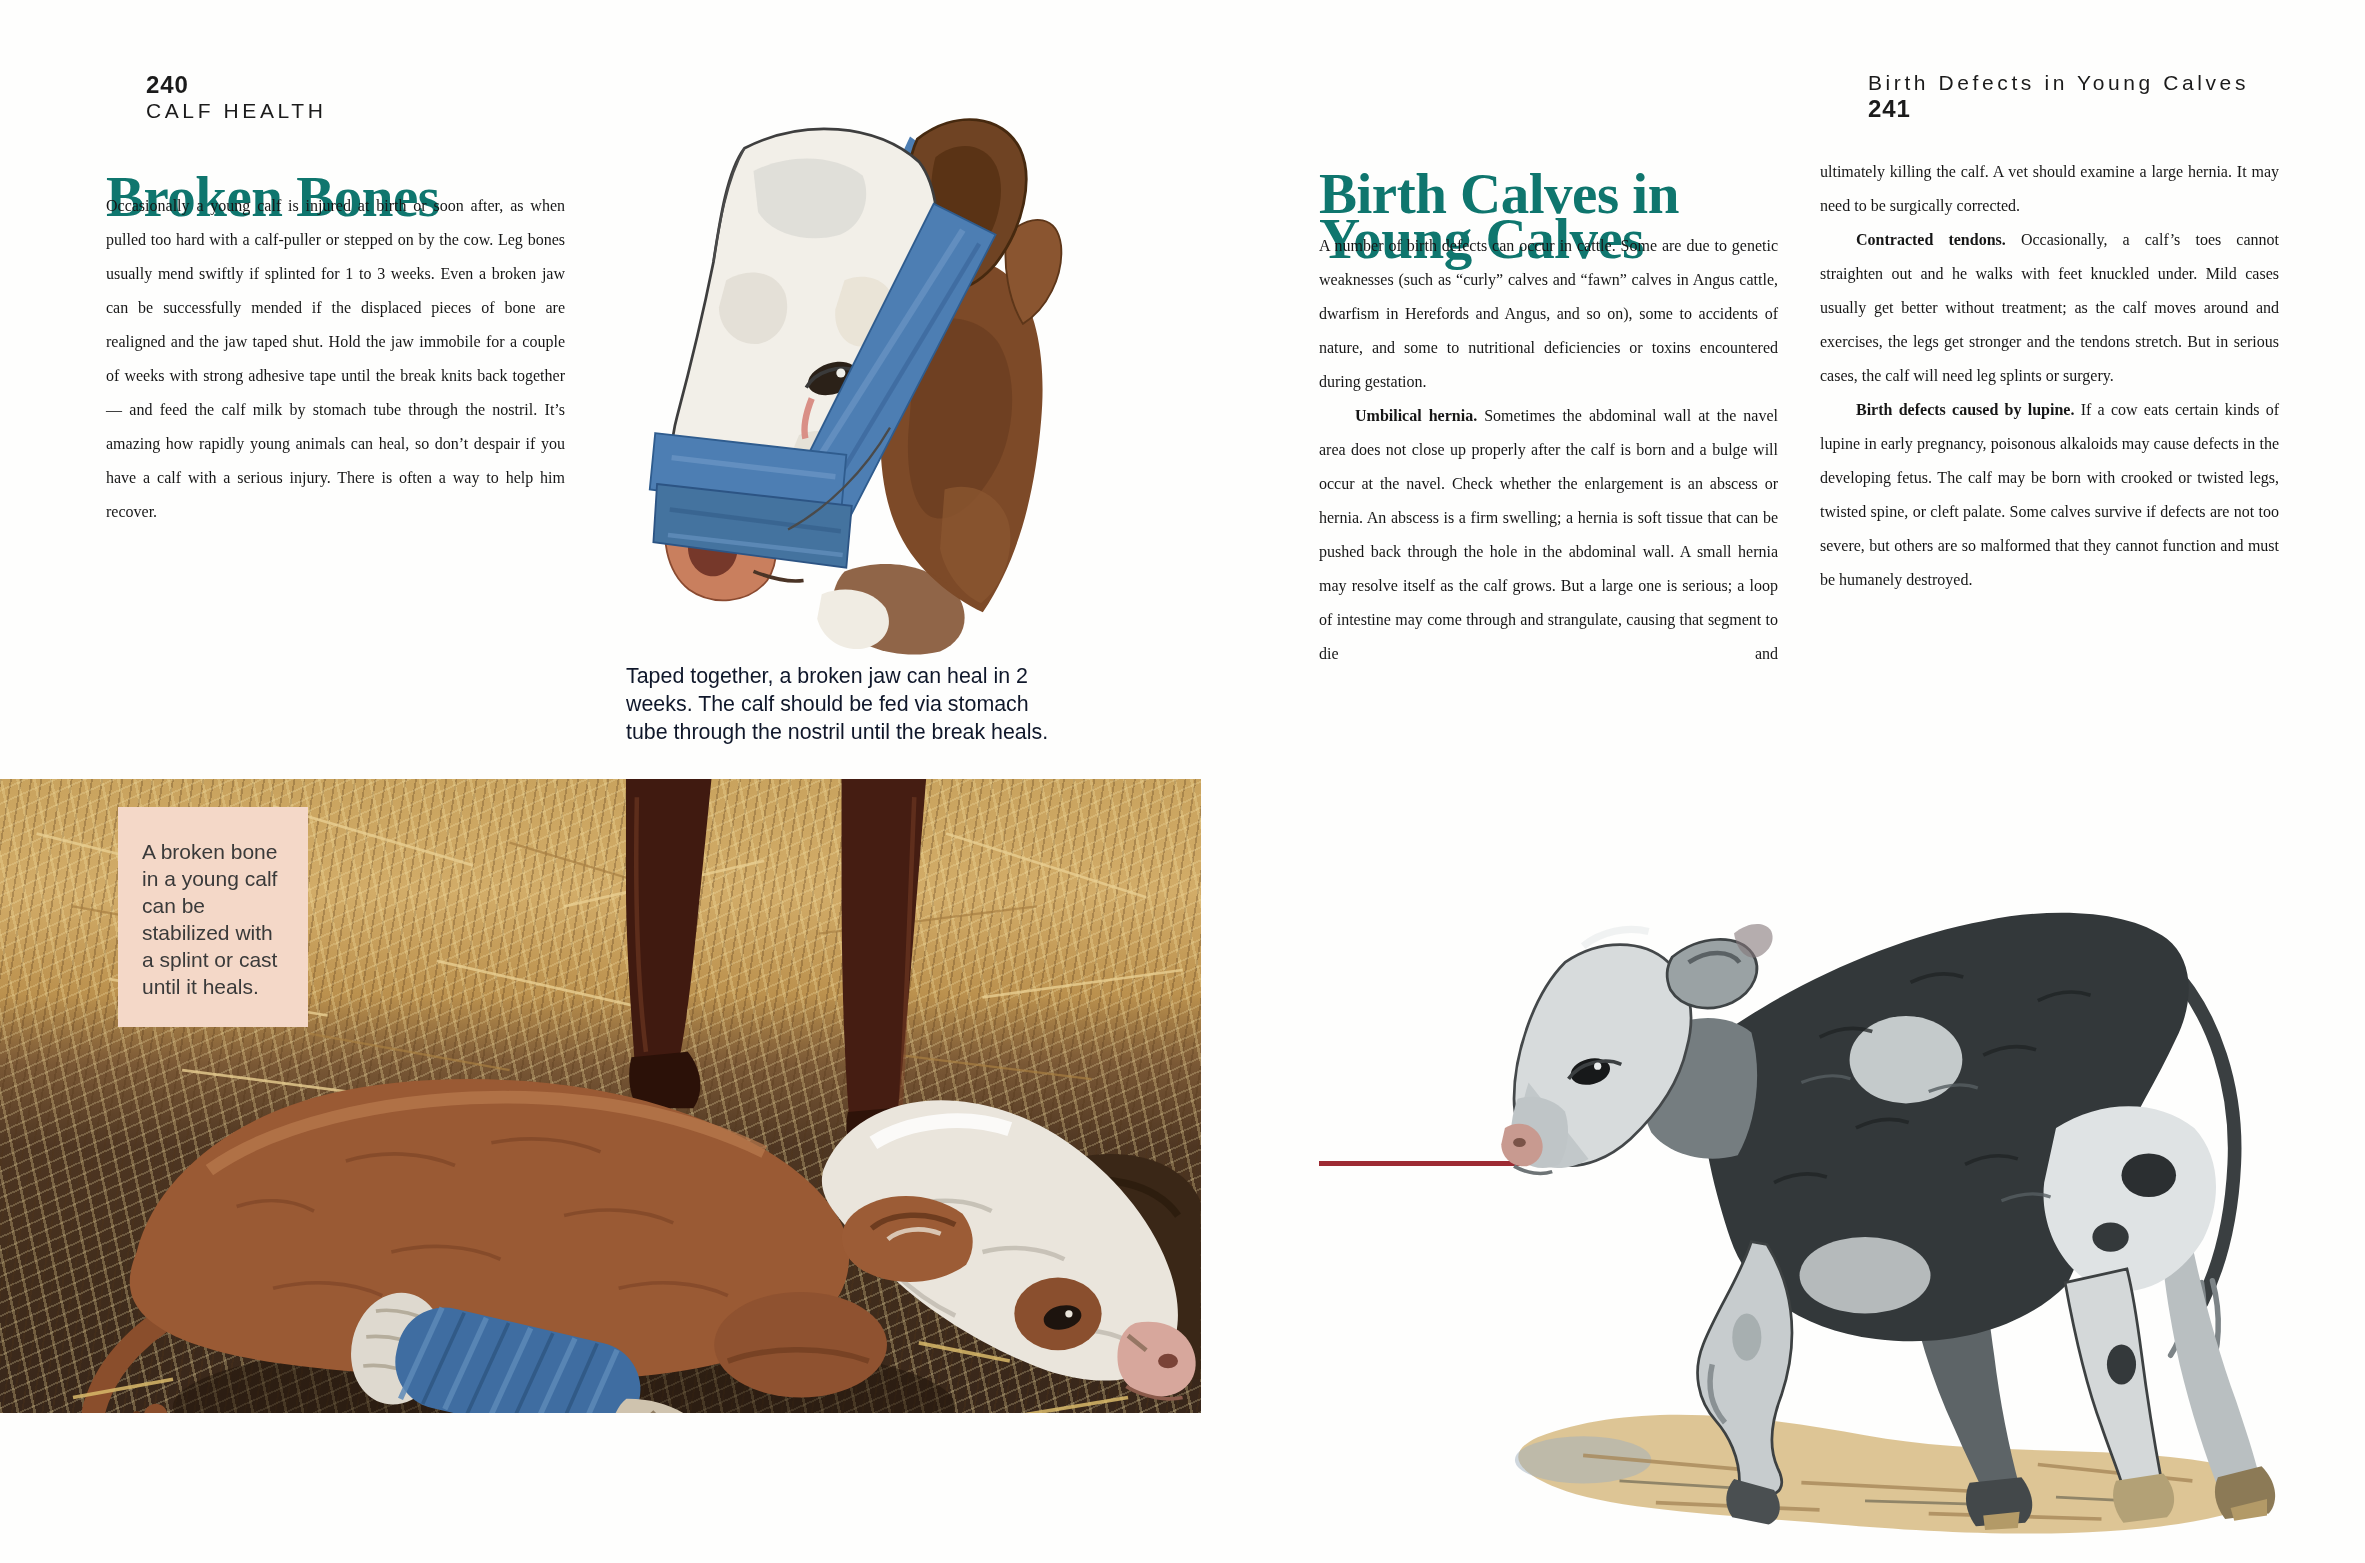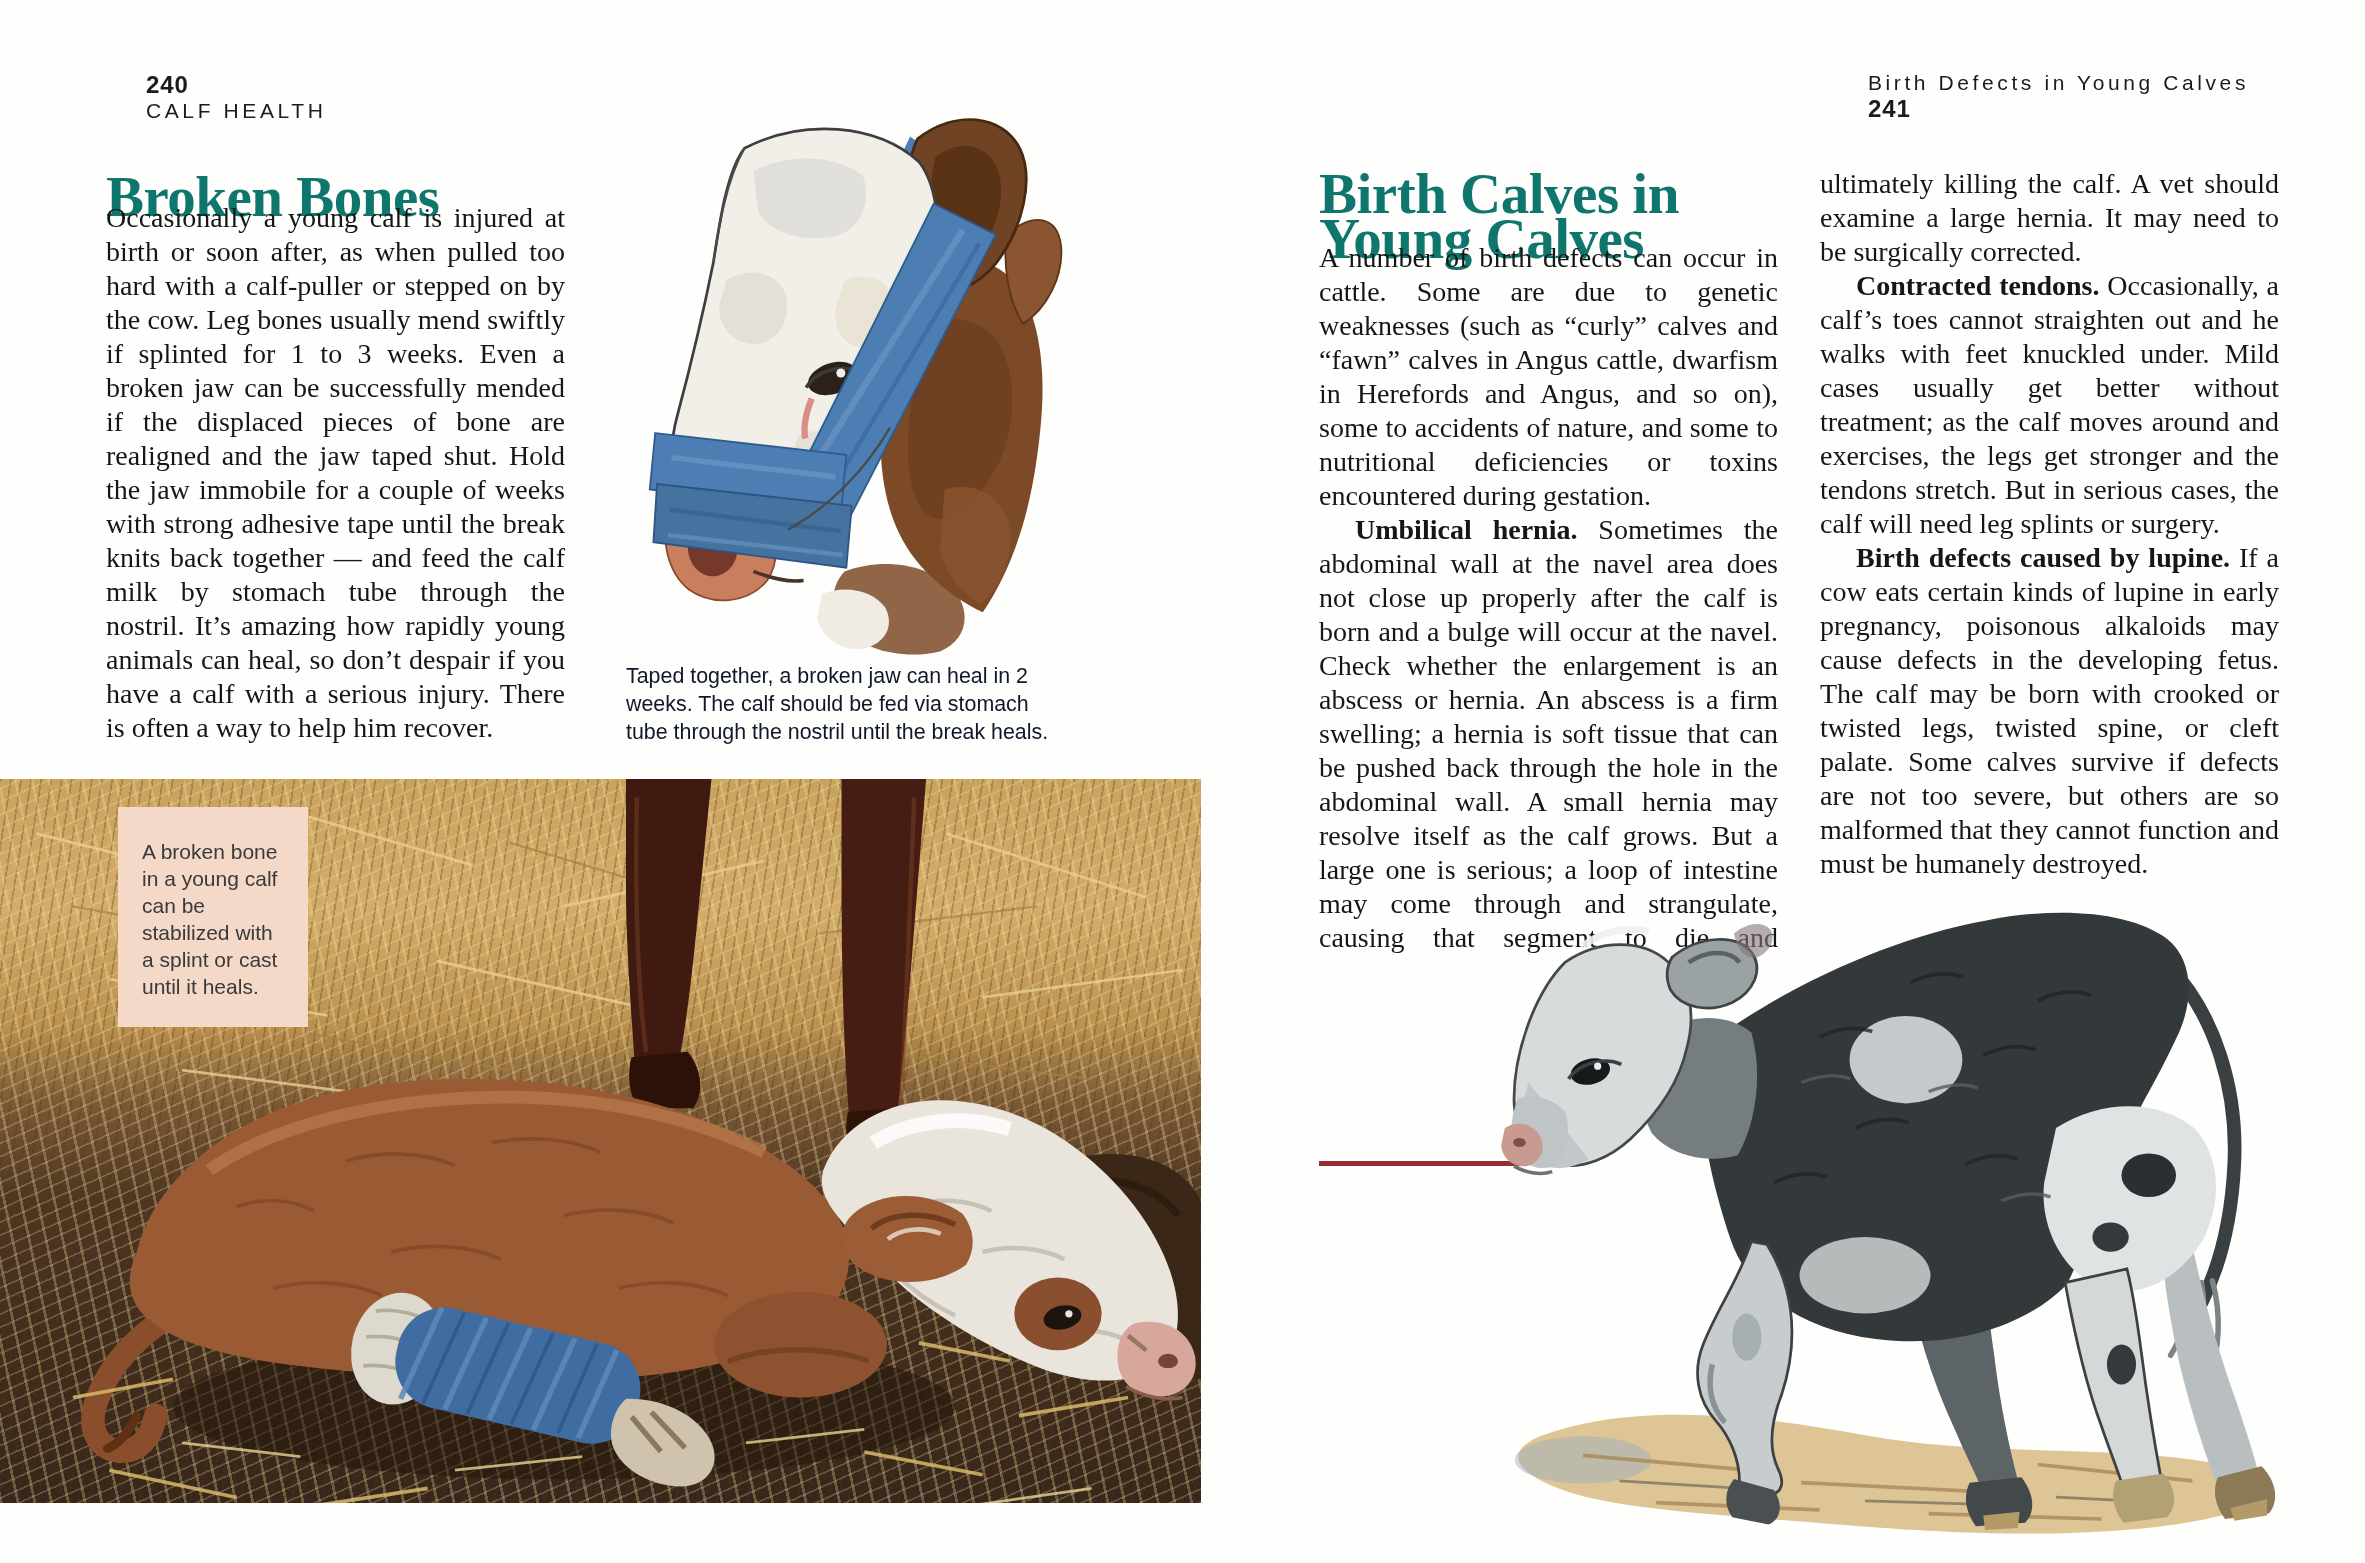--- a/index.html
+++ b/index.html
@@ -20,22 +20,22 @@
   .rh-right .rh-label{margin-right:31px;}
   
   .section-title{
     position:absolute;font-weight:bold;color:#0f766e;
     font-size:57px;line-height:45px;letter-spacing:-0.5px;
   }
   .title-left{left:106px;top:136px;}
   .title-right{left:1319px;top:133px;}
   
   .body-col{
-    position:absolute;width:459px;font-size:28px;line-height:34px;
-    text-align:justify;color:#161616;margin-top:12px;
+    position:absolute;width:459px;font-size:16px;line-height:34px;
+    text-align:justify;color:#161616;
   }
   .body-col p{margin:0;}
   .body-col p.indent{text-indent:36px;}
   .fill-last{text-align-last:justify;}
   .lead-in{font-weight:bold;}
   .col-left-240{left:106px;top:189px;}
   .col1-241{left:1319px;top:229px;}
   .col2-241{left:1820px;top:155px;}
   
   .caption-sans{
@@ -44,21 +44,21 @@
   }
   .cap-jaw{left:626px;top:662px;width:435px;}
   .cap-lupine{left:1319px;top:1185px;width:215px;}
   .red-rule{position:absolute;left:1319px;top:1161px;width:207px;height:4.5px;background:#9d2b33;}
   
   .illo{position:absolute;}
   .illo-head{left:617px;top:98px;width:455px;height:560px;}
   .illo-calf{left:1474px;top:855px;width:823px;height:696px;}
   
   .photo{
-    position:absolute;left:0;top:779px;width:1201px;height:724px;overflow:hidden;
+    position:absolute;left:0;top:779px;width:1201px;height:634px;overflow:hidden;
     background:
       repeating-linear-gradient(78deg, rgba(246,226,162,.28) 0 2.7px, rgba(0,0,0,0) 2.7px 16.4px),
       repeating-linear-gradient(-24deg, rgba(250,236,181,.22) 0 1.8px, rgba(0,0,0,0) 1.8px 12px),
       repeating-linear-gradient(99deg, rgba(80,52,24,.28) 0 1.8px, rgba(0,0,0,0) 1.8px 10px),
       linear-gradient(180deg,#c9a35e 0%,#d2ac68 18%,#bb914e 34%,#7a5835 45%,#4e3622 58%,#412d1c 78%,#37261a 100%);
   }
   .photo svg{position:absolute;left:0;top:0;}
   .photo-caption-box{
     position:absolute;left:118px;top:28px;width:144px;
     background:#f4d8c8;padding:31px 22px 27px 24px;

